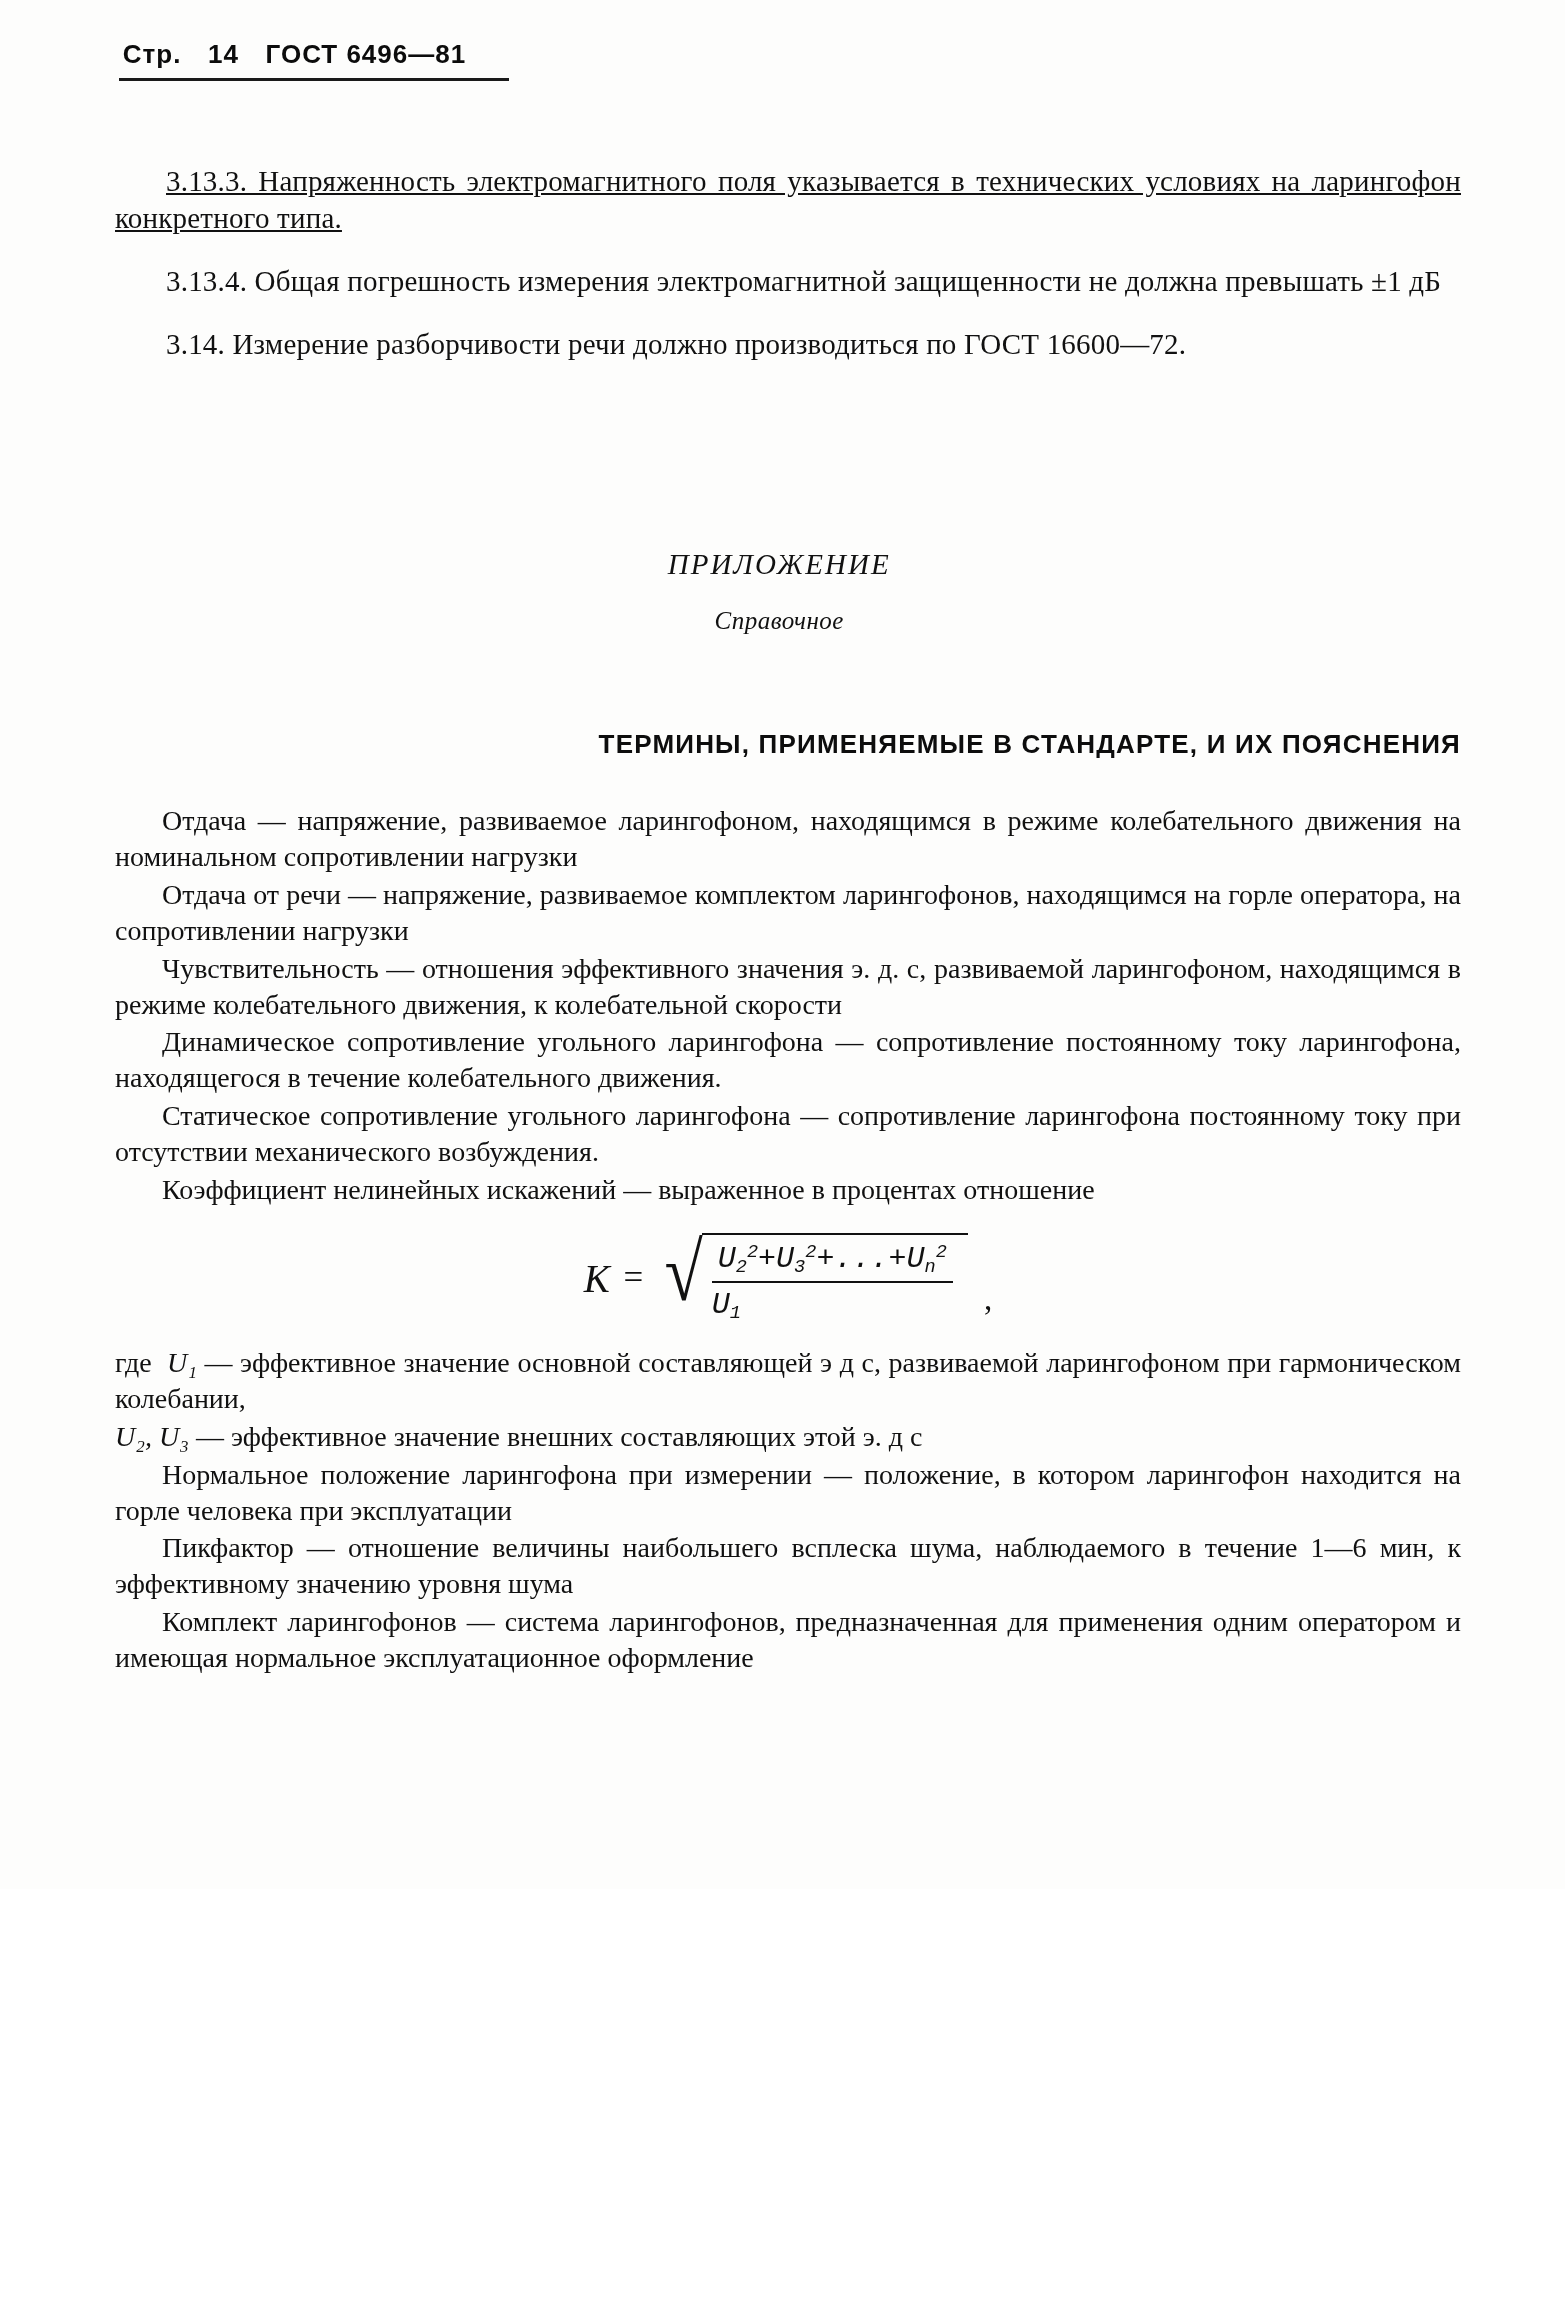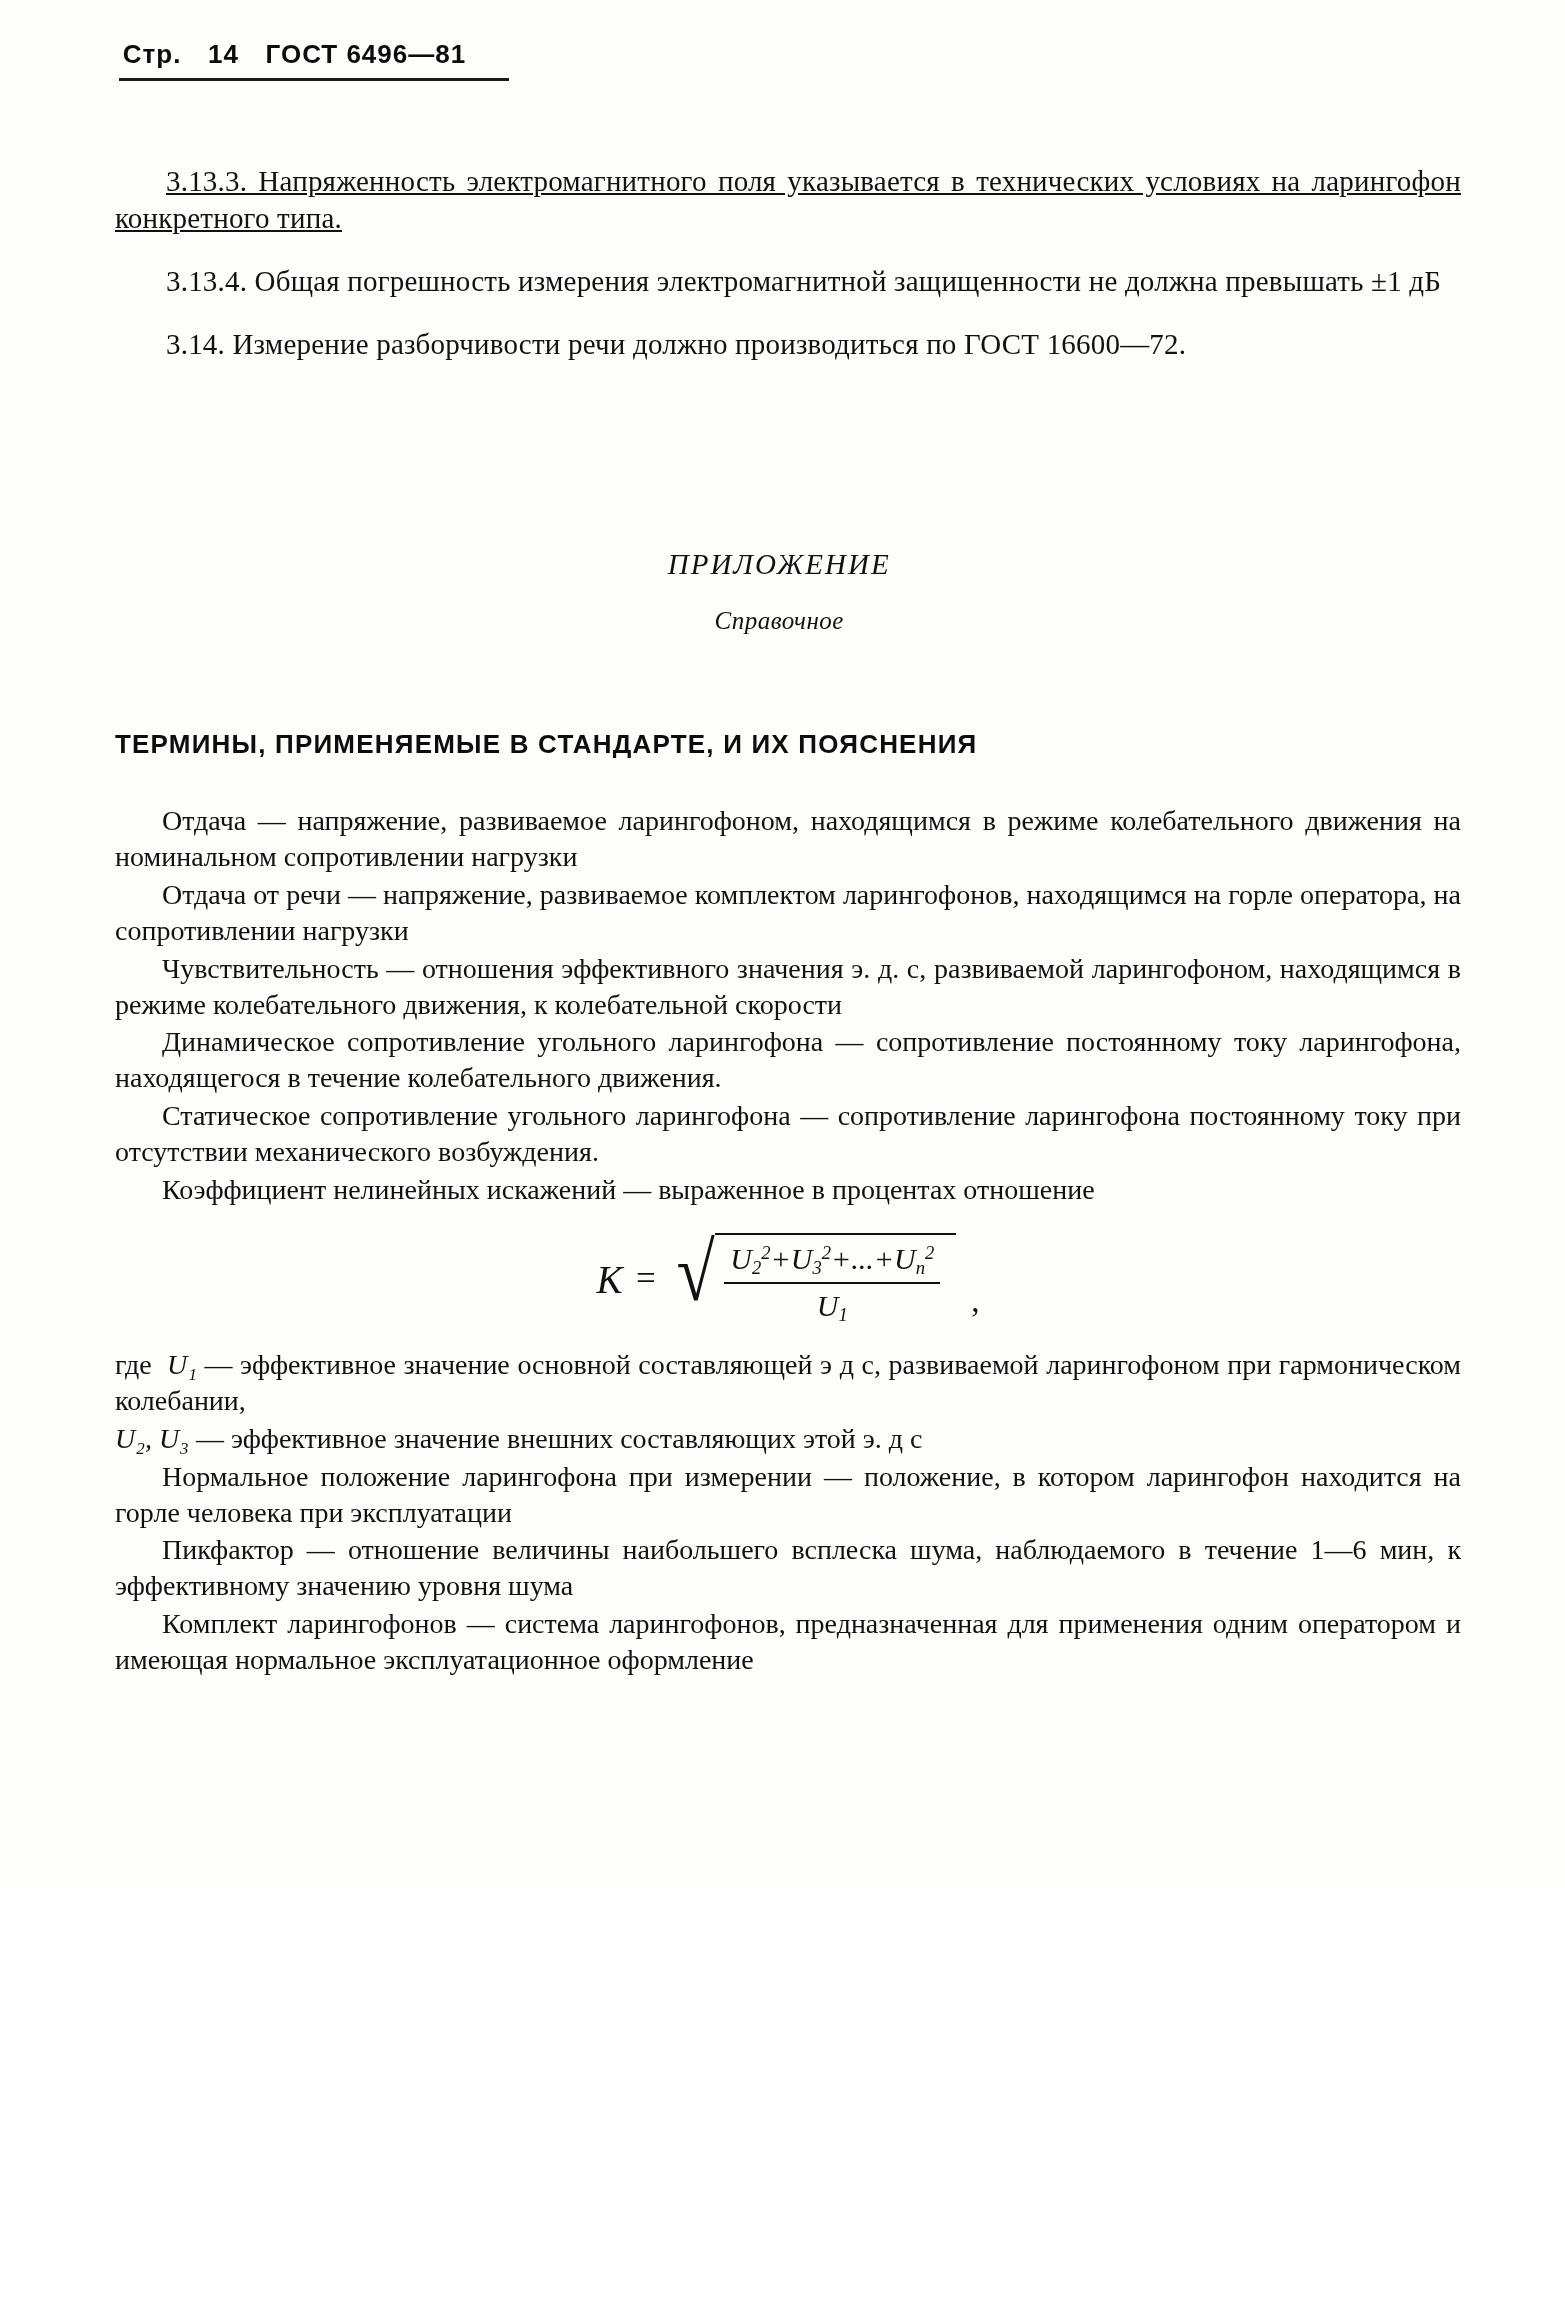--- a/index.html
+++ b/index.html
@@ -72,21 +72,21 @@
   }
   .appendix .a2 {
     font-size: 25px;
     margin-top: 26px;
     letter-spacing: 0.5px;
   }
 
   
   .sect-title {
     margin-top: 94px;
-    text-align: left;
+    text-align: right;
     font-family: "Liberation Sans", sans-serif;
     font-weight: bold;
     font-size: 26px;
     letter-spacing: 1.2px;
     color: #0d0d0d;
   }
 
   
   .terms { margin-top: 43px; }
   .term {
@@ -118,21 +118,22 @@
   .radical .sign {
     font-size: 82px;
     line-height: 0.9;
     transform: scaleX(0.85);
     margin-right: -3.9px;
     margin-top: 3.9px;
   }
   .radicand {
     border-top: 2.9px solid #111;
     padding: 5.9px 15.6px 0 9.8px;
-    text-align: center;
+    text-align: left;
+    font-family: Liberation Mono, monospace;
   }
   .frac-num {
     font-style: italic;
     font-size: 30px;
     white-space: nowrap;
     padding: 0 5.9px 3.9px 5.9px;
   }
   .frac-line {
     border-top: 2px solid #111;
     margin: 2px 0 2.9px 0;

